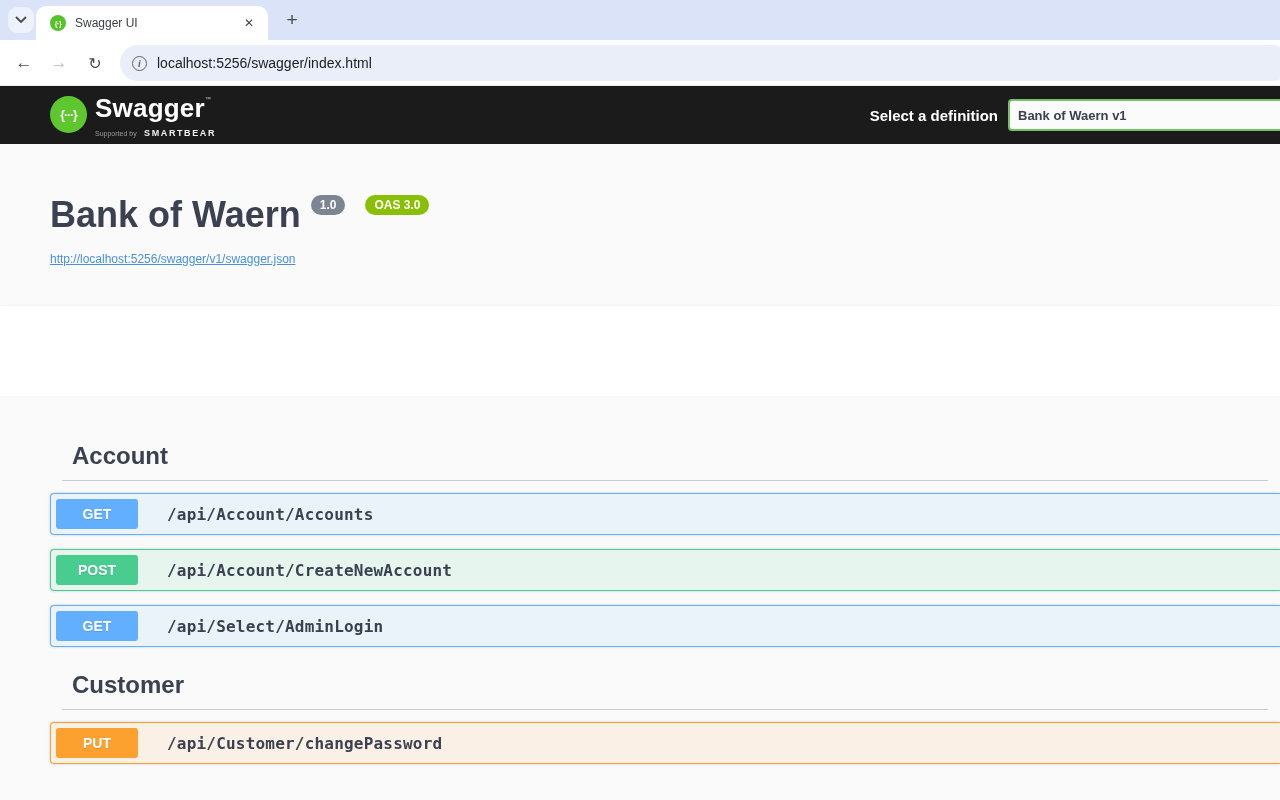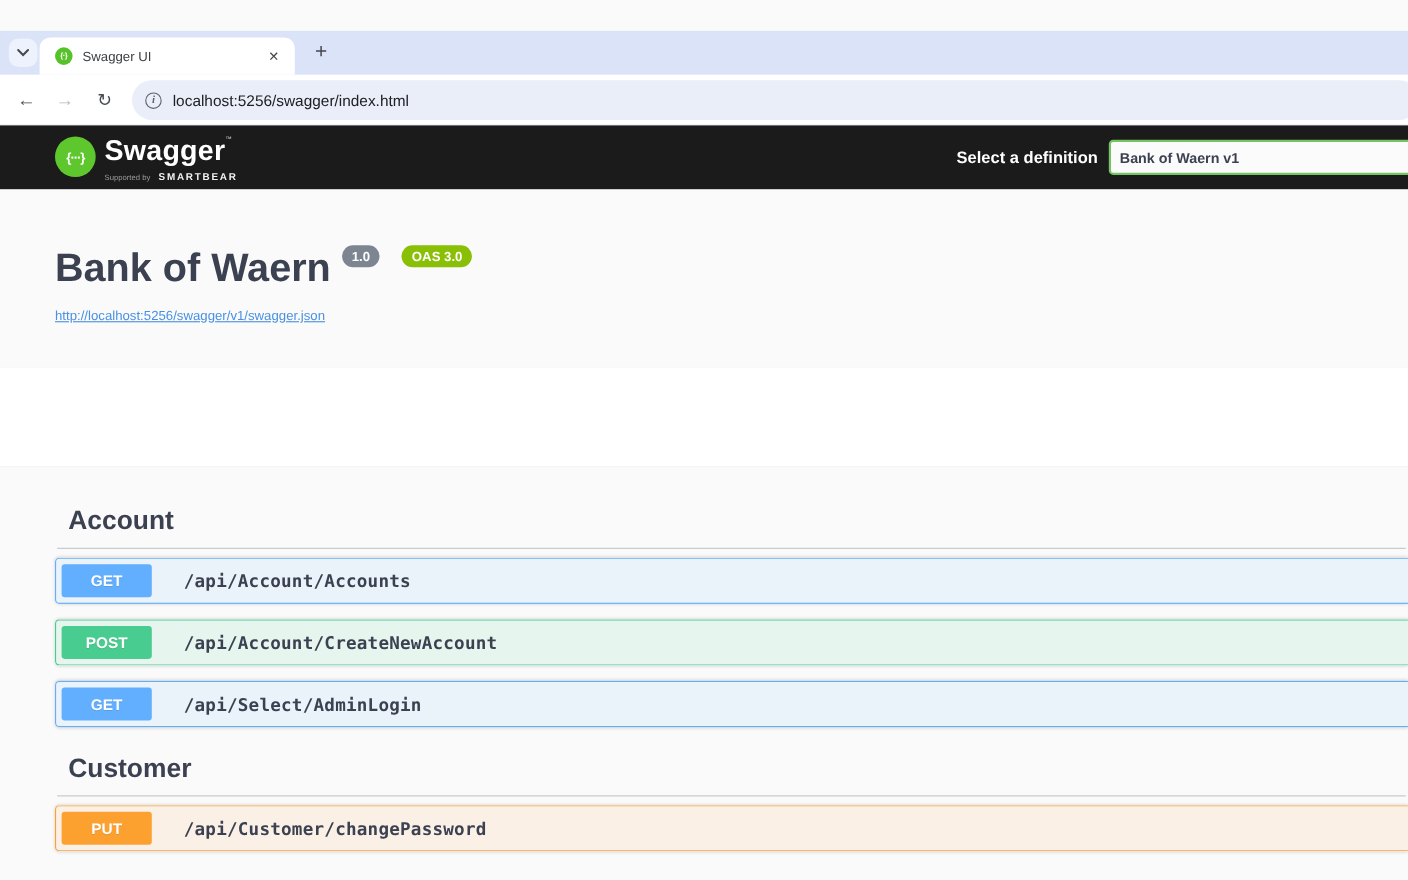--- a/index.html
+++ b/index.html
@@ -1,20 +1,20 @@
 <!DOCTYPE html>
 <html><head>
 <meta charset="utf-8">
 <style>
   * { margin:0; padding:0; box-sizing:border-box; }
   html,body { width:1280px; height:800px; overflow:hidden; background:#fafafa;
               font-family:"Liberation Sans", sans-serif; }
 
   
-  .tab-strip { position:relative; height:40px; background:#dbe3f9;margin-top:28px; }
+  .tab-strip { position:relative; height:40px; background:#dbe3f9; }
   .tab-list-btn { position:absolute; left:8px; top:7px; width:26px; height:26px;
                   border-radius:9px; background:#eef2fc; display:flex; align-items:center;
                   justify-content:center; cursor:pointer; }
   .tab { position:absolute; left:36px; top:6px; width:232px; height:34px; background:#ffffff;
          border-radius:10px 10px 0 0; display:flex; align-items:center; padding:0 10px 0 14px; }
   .favicon { width:16px; height:16px; border-radius:50%; background:#56c229; color:#ffffff;
              font-size:7px; font-weight:bold; display:flex; align-items:center;
              justify-content:center; flex:none; letter-spacing:-0.5px; }
   .tab-title { font-size:12px; color:#3c4043; margin-left:9px; flex:1; white-space:nowrap;
                overflow:hidden; }
@@ -71,21 +71,21 @@
   .spec-link { display:inline-block; margin-top:16px; font-size:12px; color:#4990e2;
                text-decoration:underline; cursor:pointer; }
 
   
   .scheme-container { height:90px; background:#ffffff;
                       box-shadow:0 1px 3px rgba(0,0,0,0.15); }
 
   
   .operations { padding:24px 0 0 50px; background:#fafafa; }
   .tag-heading { font-size:24px; font-weight:bold; color:#3b4151;
-                 padding:10px 20px 10px 10px; margin:2px;
+                 padding:10px 20px 10px 10px; margin:12px;
                  border-bottom:1px solid rgba(59,65,81,0.25); cursor:pointer; }
   .tag-section + .tag-section .tag-heading { margin-top:14px; }
   .opblock { margin:8px 0 14px 0; padding:5px; display:flex; align-items:center;
              border-style:solid; border-width:1px 0 1px 1px; border-radius:4px 0 0 4px;
              box-shadow:0 0 3px rgba(0,0,0,0.19); cursor:pointer;gap:16px; }
   .opblock.get  { background:rgba(97,175,254,0.10);  border-color:#61affe; }
   .opblock.post { background:rgba(73,204,144,0.10); border-color:#49cc90; }
   .opblock.put  { background:rgba(252,161,48,0.10); border-color:#fca130; }
   .method-btn { min-width:82px; text-align:center; padding:7px 0; border-radius:3px;
                 color:#ffffff; font-size:14px; font-weight:bold;

